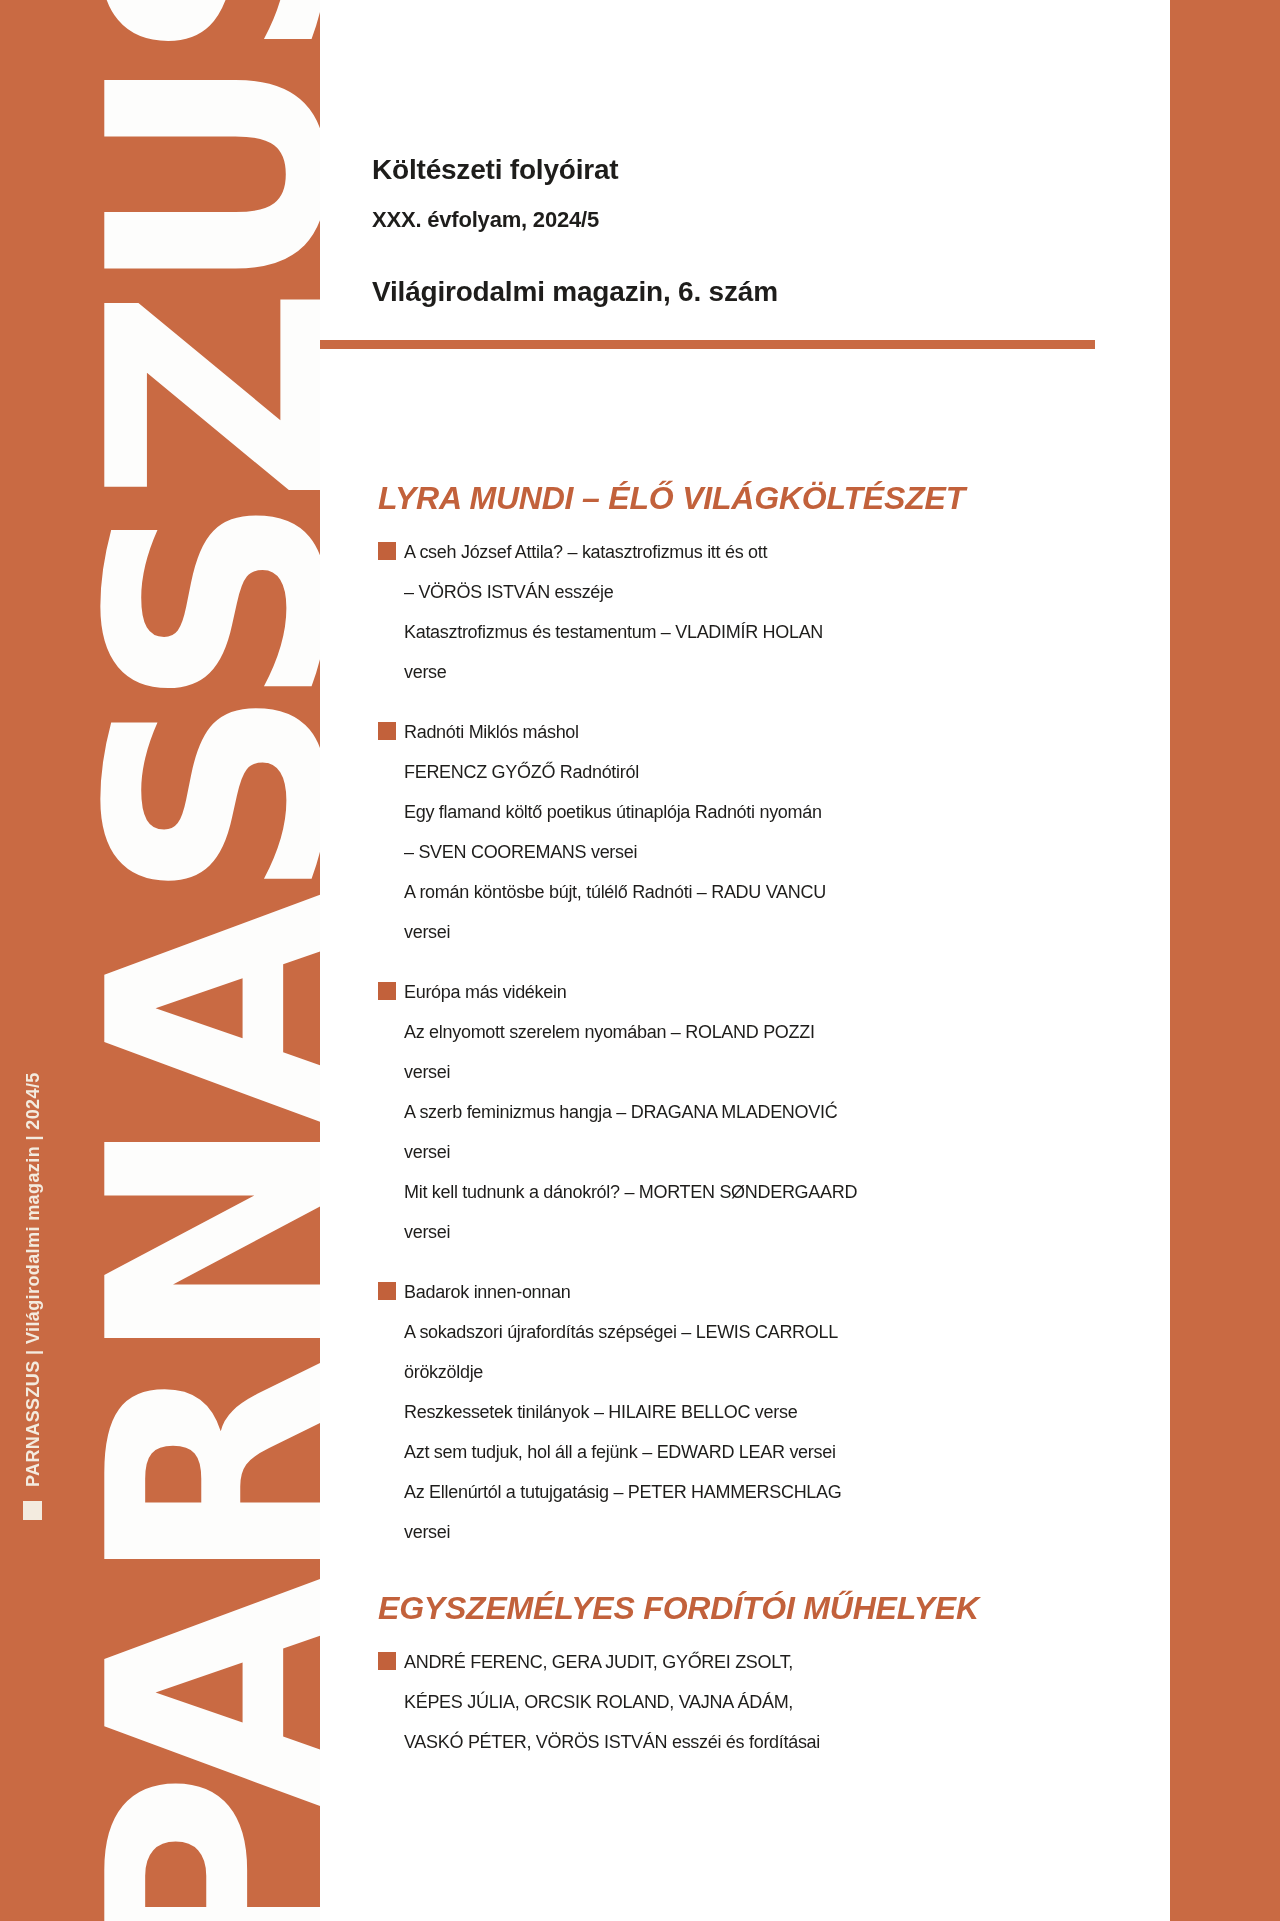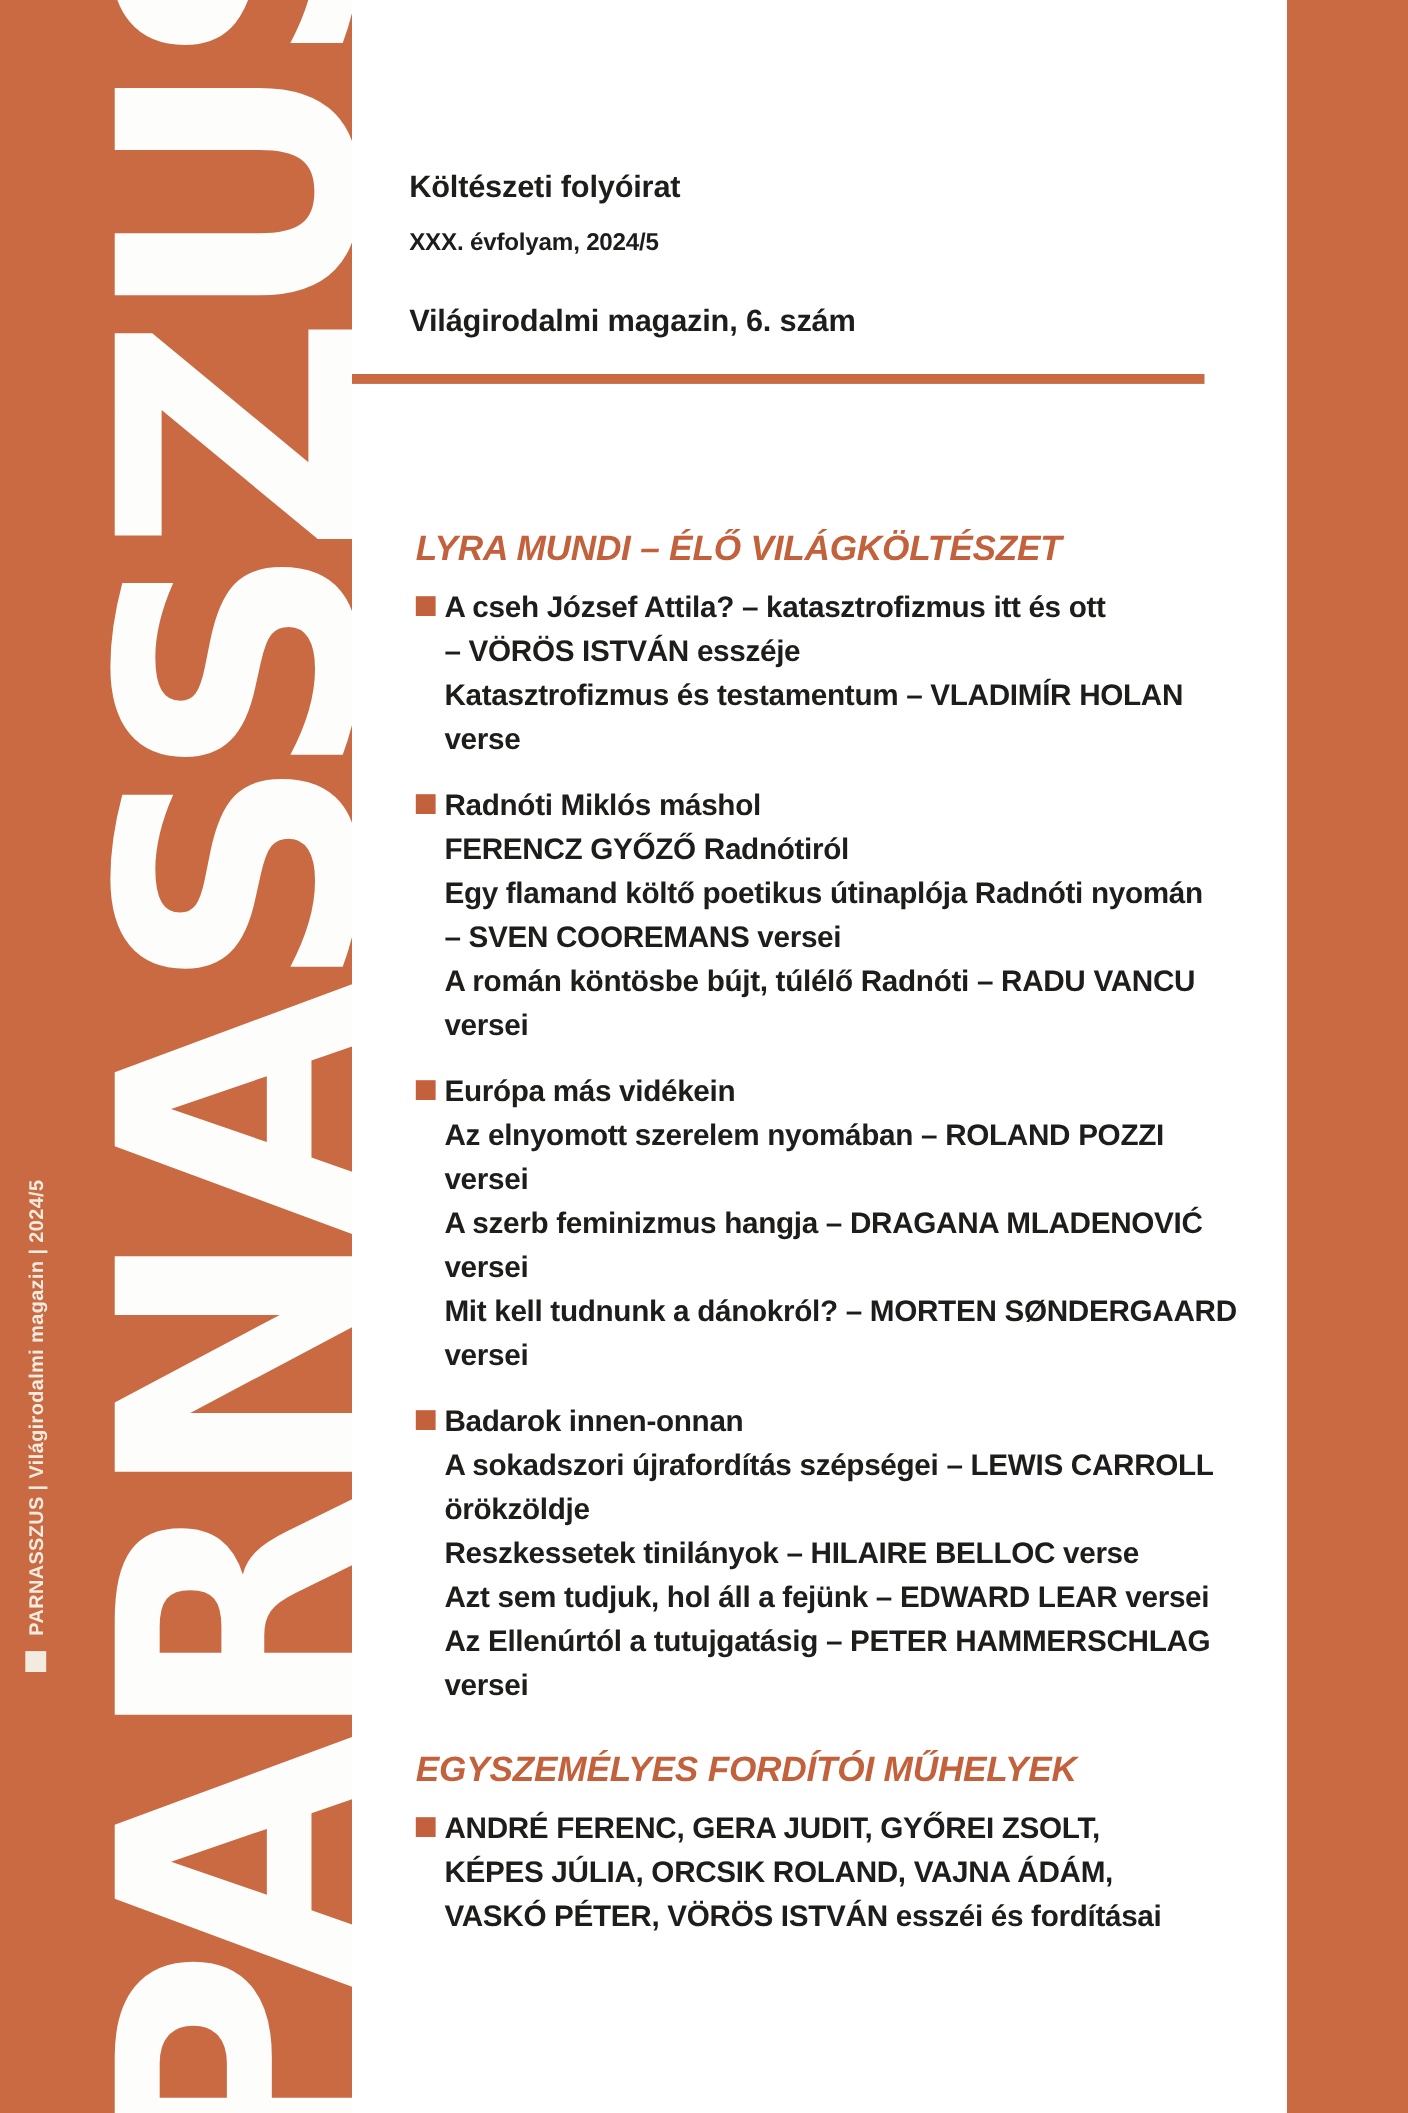--- a/index.html
+++ b/index.html
@@ -31,21 +31,21 @@
   .rule{position:absolute;left:320px;top:340px;width:775px;height:9px;
         background:var(--accent,#c96a43);}
 
   
   .toc{position:absolute;left:378px;top:478px;width:792px;color:var(--ink,#1e1d1b);}
   .section + .section{margin-top:36px;}
   .section-heading{font-size:32px;font-weight:700;line-height:40px;margin-bottom:14px;
         color:var(--accent-text,#c2613b);letter-spacing:-.2px;font-style:italic;}
   .entry{position:relative;padding-left:26px;}
   .items > .entry.bulleted:not(:first-child){margin-top:20px;}
-  .entry .line{font-size:27px;font-weight:700;line-height:40px;letter-spacing:-.3px;}
+  .entry .line{font-size:18px;font-weight:400;line-height:40px;letter-spacing:-.3px;}
   .bullet-sq{position:absolute;left:0;top:10px;width:18px;height:18px;
         background:var(--accent-text,#c2613b);}
 </style>
 </head>
 <body>
 
 <div class="page" style="--accent: #c96a43; --accent-text: #c2613b; --ink: #1e1d1b; --paper: #ffffff; --cream: #f3ebdf;">
 
   <div class="band">
     <div class="giant">PARNASSZUS</div>

